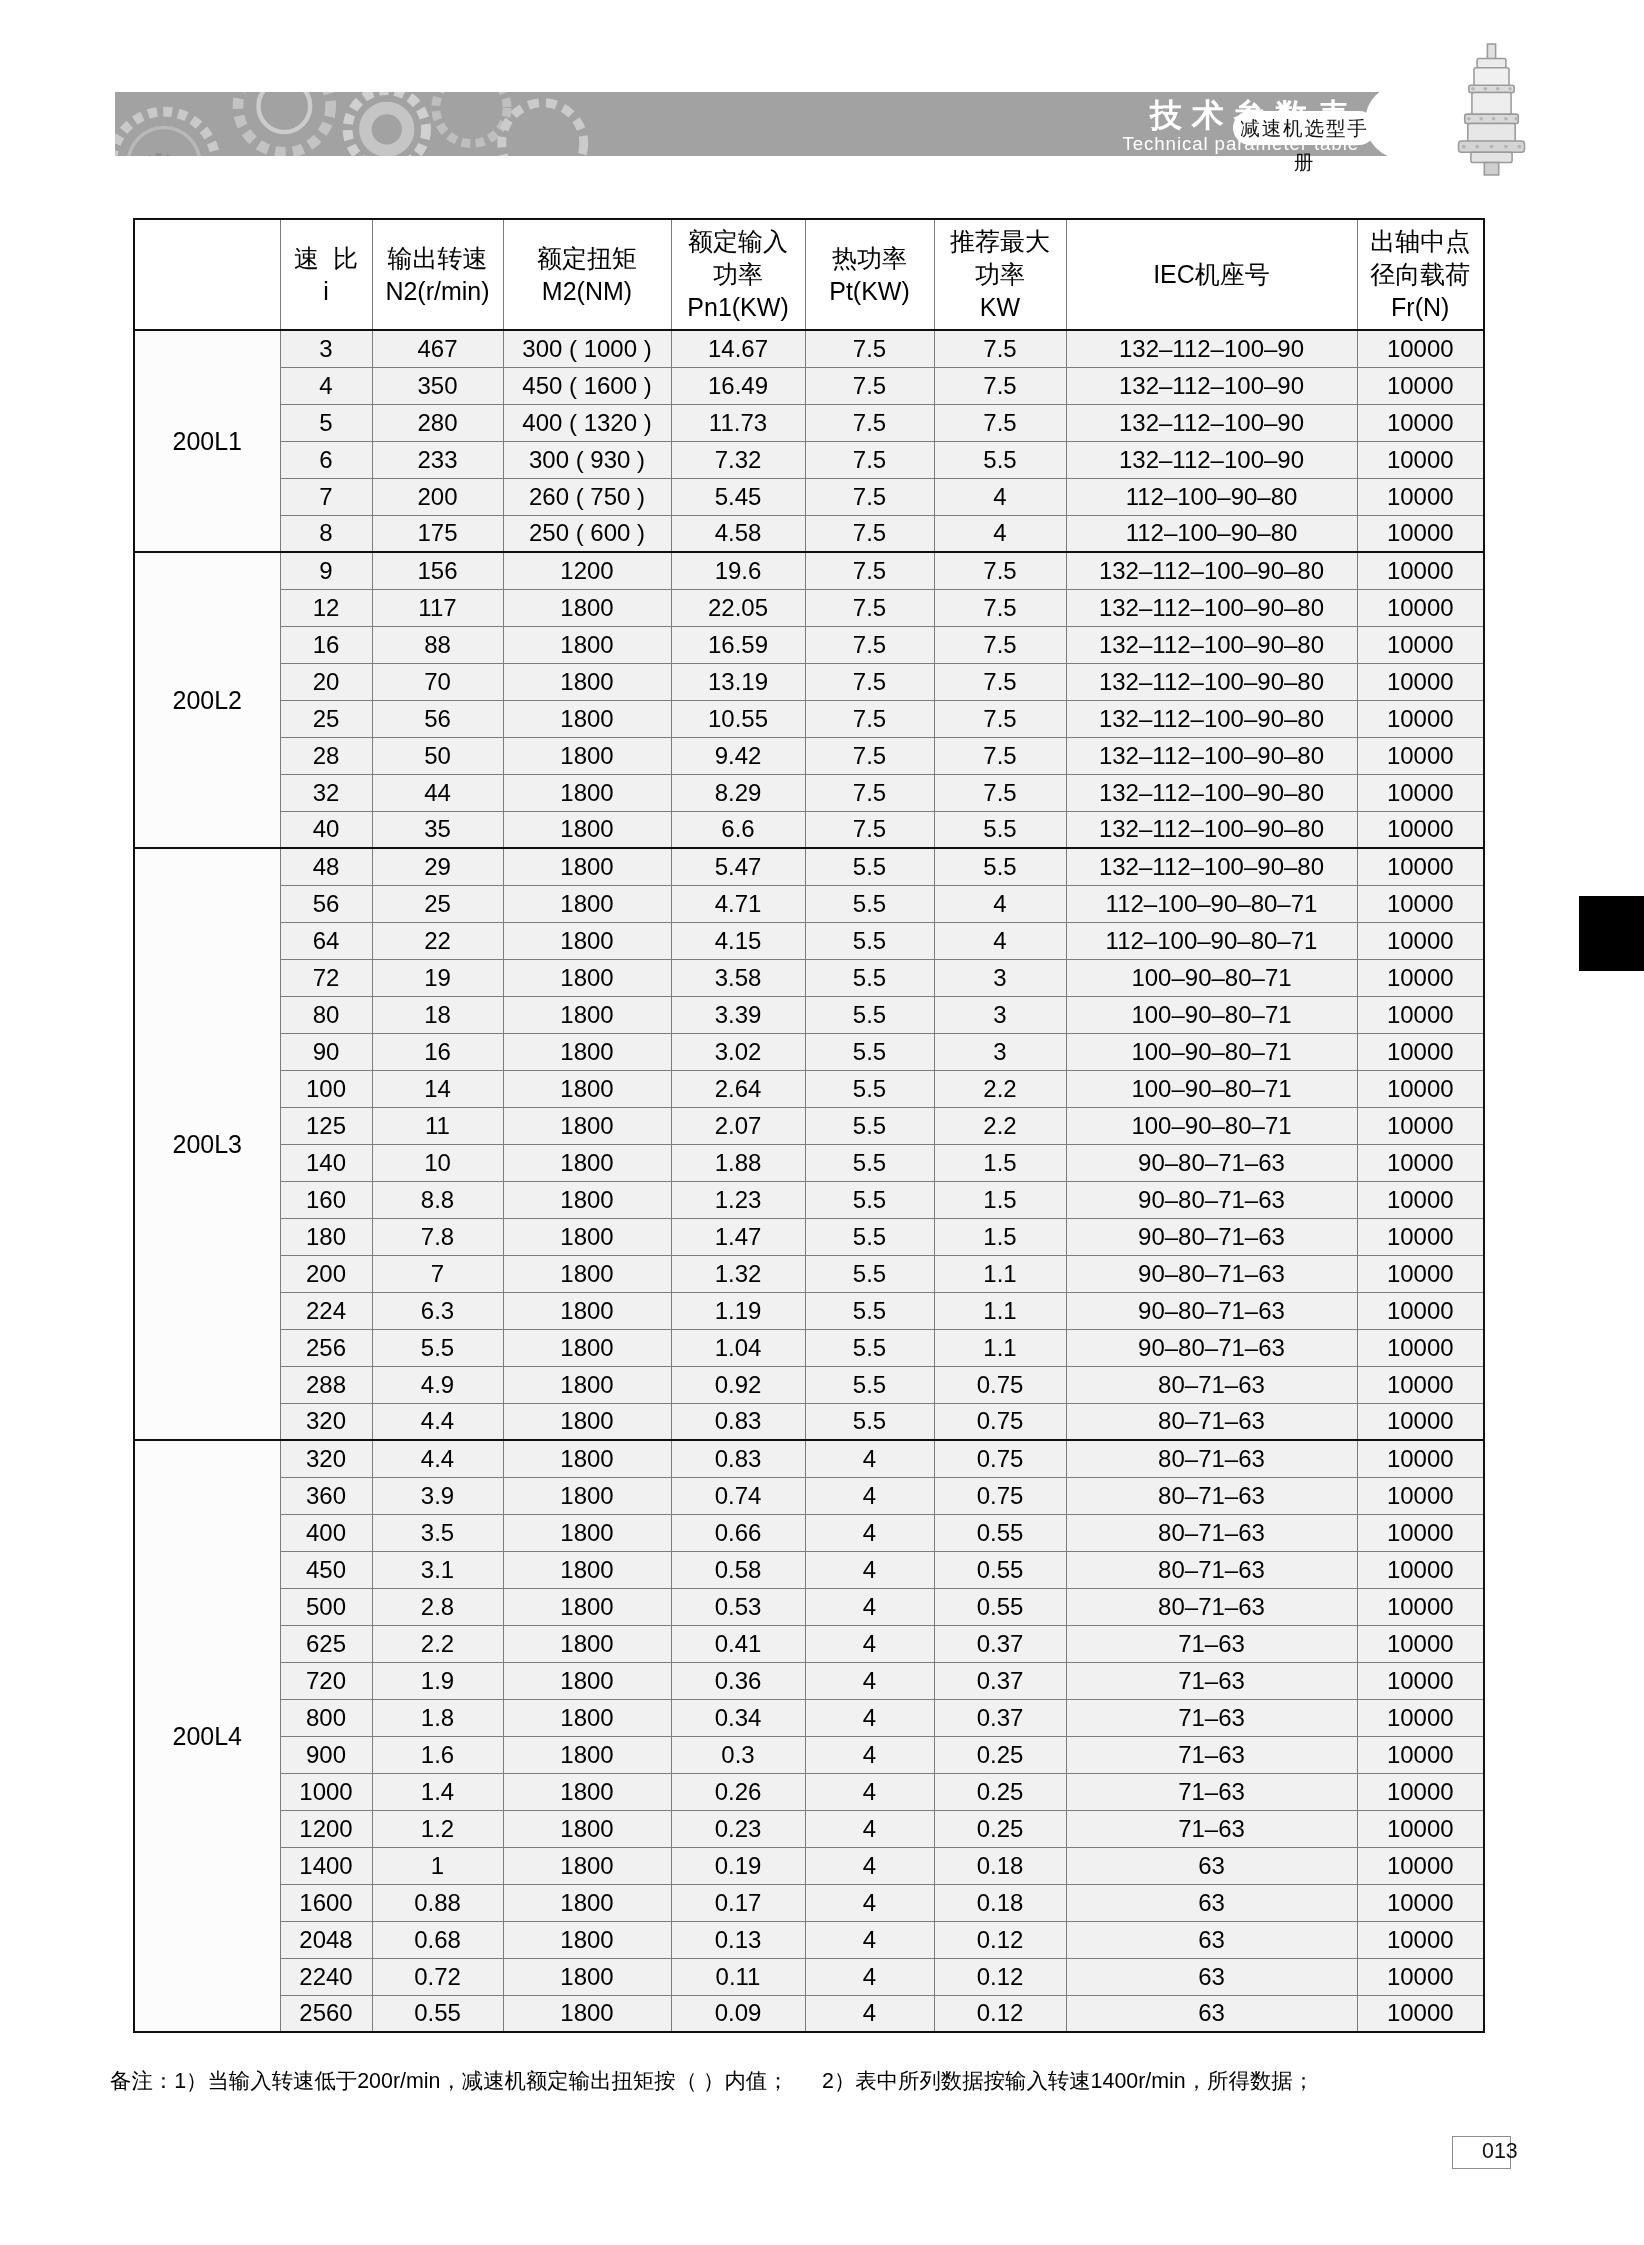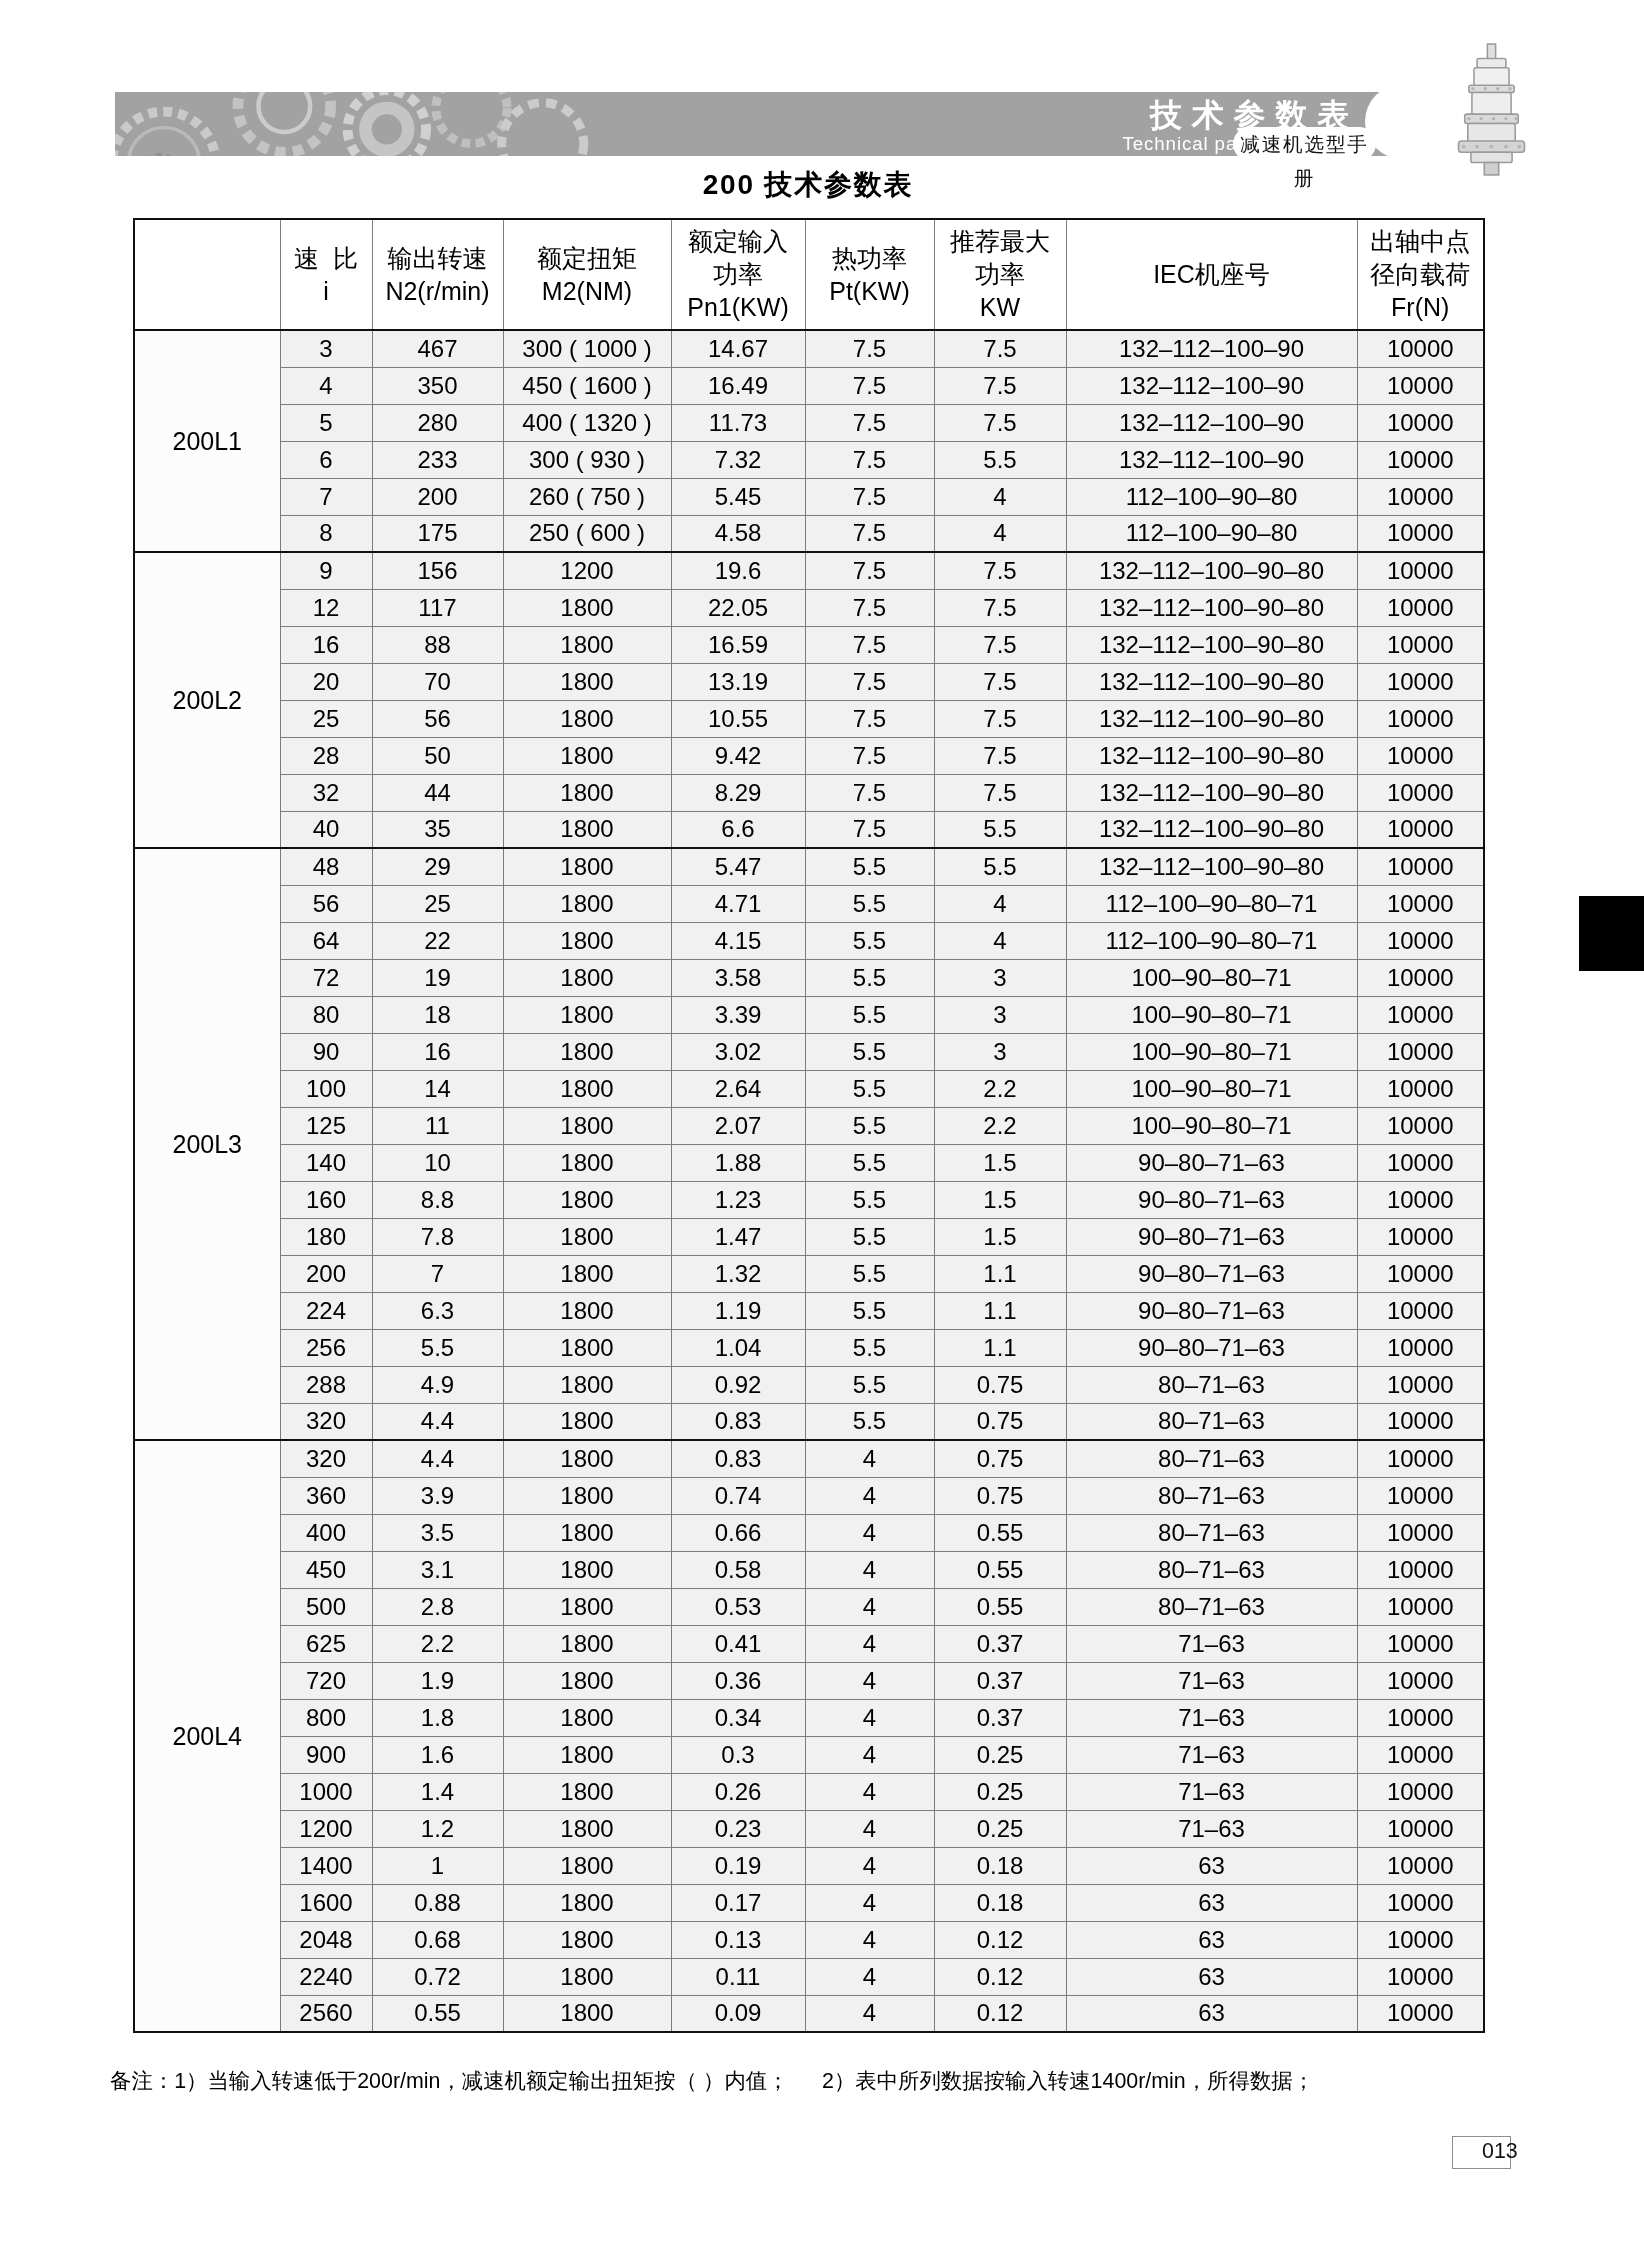--- a/index.html
+++ b/index.html
@@ -7,21 +7,21 @@
   body { font-family:"Liberation Sans","DejaVu Sans",sans-serif; }
   #page { position:relative; width:1644px; height:2246px; background:#ffffff; overflow:hidden; }
 
   
   .banner { position:absolute; left:115px; top:92px; width:1442px; height:64px; background:#a2a2a2; overflow:hidden; }
   .banner-gears { position:absolute; left:0; top:0; width:606px; height:64px; }
   .banner-titles { position:absolute; left:861px; top:5.3px; width:383px; text-align:right; color:#ffffff; }
   .banner-title-cn { font-size:32px; font-weight:bold; letter-spacing:9.8px; line-height:36px; }
   .banner-title-en { font-size:18.7px; letter-spacing:0.9px; line-height:21.4px; }
   .banner-cutout { position:absolute; left:1365px; top:84px; width:192px; height:75px; background:#ffffff; border-radius:39px 0 0 39px; }
-  .badge-pill { position:absolute; left:1233px; top:127px; width:143px; height:34px; background:#ffffff; border-radius:17px; text-align:center; font-size:19.6px; line-height:34px; letter-spacing:1.8px; color:#111111; }
+  .badge-pill { position:absolute; left:1233px; top:111px; width:143px; height:34px; background:#ffffff; border-radius:17px; text-align:center; font-size:19.6px; line-height:34px; letter-spacing:1.8px; color:#111111; }
   .product { position:absolute; left:1436px; top:43px; width:111px; height:134px; }
 
   
   .table-title { position:absolute; left:133px; top:166px; width:1350px; text-align:center; font-size:28px; font-weight:bold; color:#000; letter-spacing:1.8px; }
 
   
   table.params { position:absolute; left:133px; top:218px; width:1350px; border-collapse:collapse; table-layout:fixed; font-size:24px; color:#000; border:2.7px solid #101010; }
   .params th, .params td { border:0.9px solid #7d7d7d; text-align:center; vertical-align:middle; font-weight:normal; overflow:hidden; }
   .params thead th { height:111px; background:#ffffff; font-size:25px; border-bottom:2.7px solid #101010; line-height:33px; padding:0 1.8px; }
   .params thead th div { white-space:pre-wrap; }
@@ -88,21 +88,20 @@
         <circle cx="64" cy="73.5" r="1.7"></circle>
         <circle cx="74" cy="73.5" r="1.7"></circle>
       <circle cx="23" cy="100.5" r="1.9"></circle>
         <circle cx="36" cy="100.5" r="1.9"></circle>
         <circle cx="50" cy="100.5" r="1.9"></circle>
         <circle cx="64" cy="100.5" r="1.9"></circle>
         <circle cx="77" cy="100.5" r="1.9"></circle>
     </g>
   </svg>
 
-  <div class="table-title">200 技术参数表</div>
 
   <table class="params">
     <colgroup>
       <col style="width:146px">
         <col style="width:92px">
         <col style="width:131px">
       <col style="width:168px">
         <col style="width:134px">
         <col style="width:129px">
       <col style="width:132px">

